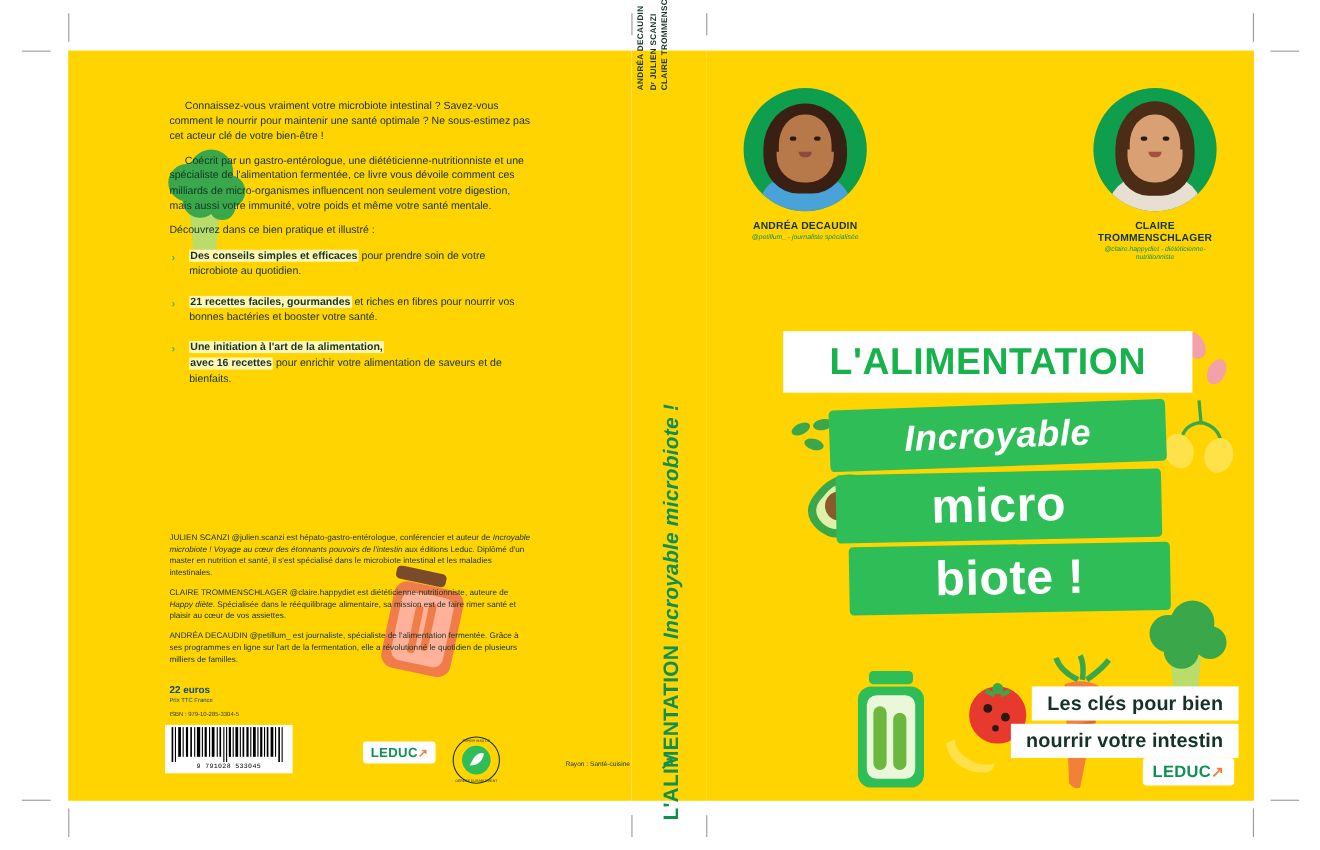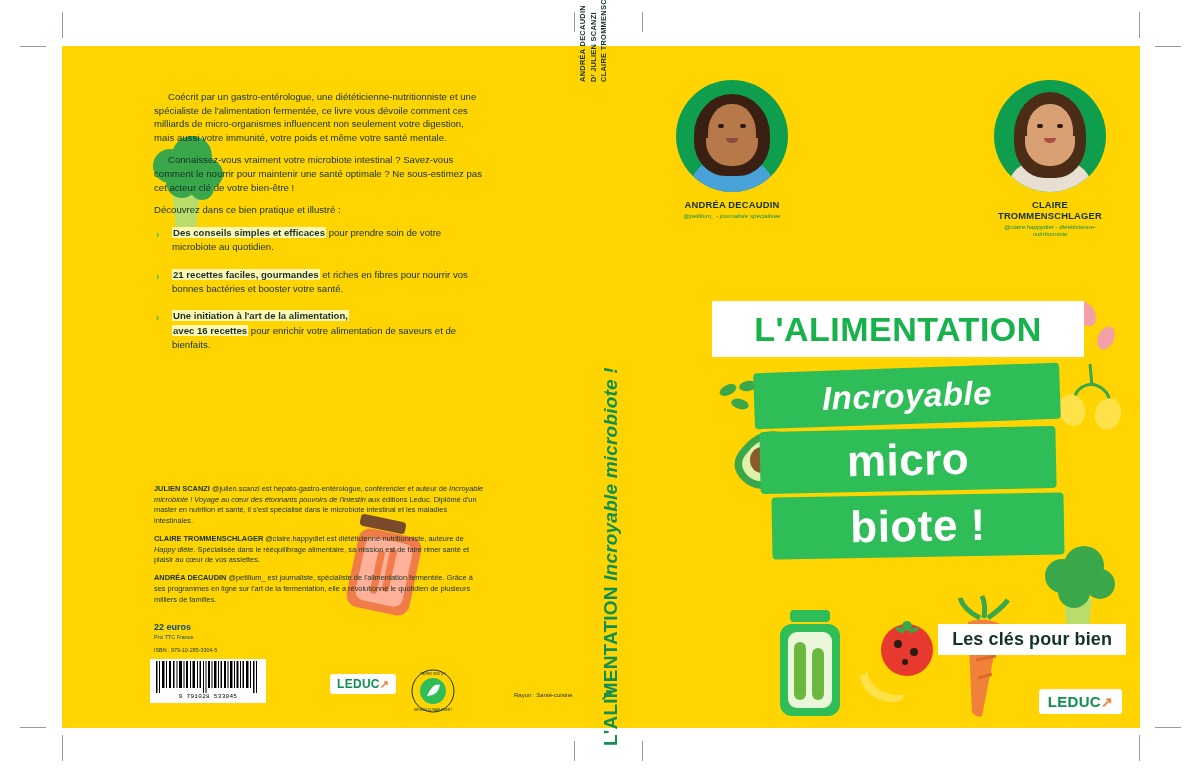--- a/index.html
+++ b/index.html
@@ -28,21 +28,21 @@
   .bullet{position:relative;padding-left:18px;margin-bottom:13px;font-size:9.6px;line-height:1.5;color:#14322a;}
   .bullet .chev{position:absolute;left:2px;top:1px;color:#45b549;font-weight:bold;font-size:10px;}
   .hl{background:#fff6b0;font-weight:bold;color:#14322a;padding:0 1px;}
   .hl2{background:#fff6b0;font-weight:bold;color:#14322a;padding:0 1px;}
 
   .slogan{position:absolute;left:92px;top:378px;width:330px;text-align:center;color:#0f8f52;
           font-style:italic;font-weight:bold;font-size:17px;line-height:1.35;letter-spacing:.2px;}
 
   .bios{position:absolute;left:92px;top:438px;width:330px;color:#14322a;font-size:7.4px;line-height:1.45;}
   .bios p{margin:0 0 7px 0;}
-  .bios b{font-weight:bold;}
+  .bios b{font-weight:normal;}
   .bios i{font-style:italic;}
 
   .price{position:absolute;left:92px;top:576px;color:#0c4a6e;}
   .price .eur{font-size:9px;font-weight:bold;}
   .price .cc{font-size:5.4px;margin-top:2px;}
   .isbn-txt{position:absolute;left:92px;top:601px;font-size:5.4px;color:#14322a;}
 
   
   .barcode{position:absolute;left:88px;top:613px;width:116px;height:44px;background:#ffffff;padding:2px 4px 0 4px;box-sizing:border-box;}
   .bars{height:32px;width:108px;display:block;}
@@ -129,22 +129,22 @@
 
     <svg class="veg" style="left:268px;top:468px;" width="110" height="110" viewBox="0 0 110 110">
       <rect x="30" y="4" width="46" height="12" rx="4" fill="#7a4b2a" transform="rotate(12 53 10)"></rect>
       <rect x="22" y="18" width="64" height="80" rx="12" fill="#f07c4a" transform="rotate(12 54 58)"></rect>
       <rect x="30" y="26" width="48" height="64" rx="9" fill="#ffb199" transform="rotate(12 54 58)"></rect>
       <rect x="44" y="36" width="7" height="44" rx="3" fill="#f07c4a" transform="rotate(12 47 58)"></rect>
       <rect x="56" y="34" width="7" height="44" rx="3" fill="#f07c4a" transform="rotate(12 59 56)"></rect>
     </svg>
 
     <div class="bc-body">
+      <p>Connaissez-vous vraiment votre microbiote intestinal ? Savez-vous comment le nourrir pour maintenir une santé optimale ? Ne sous-estimez pas cet acteur clé de votre bien-être !</p>
       <p>Coécrit par un gastro-entérologue, une diététicienne-nutritionniste et une spécialiste de l'alimentation fermentée, ce livre vous dévoile comment ces milliards de micro-organismes influencent non seulement votre digestion, mais aussi votre immunité, votre poids et même votre santé mentale.</p>
-      <p>Connaissez-vous vraiment votre microbiote intestinal ? Savez-vous comment le nourrir pour maintenir une santé optimale ? Ne sous-estimez pas cet acteur clé de votre bien-être !</p>
       <p class="noind">Découvrez dans ce bien pratique et illustré :</p>
 
       <div class="bullets">
         <div class="bullet">
           <span class="chev">›</span>
           <span class="hl">Des conseils simples et efficaces</span><span> pour prendre soin de votre microbiote au quotidien.</span>
         </div>
         <div class="bullet">
           <span class="chev">›</span>
           <span class="hl">21 recettes faciles, gourmandes</span><span> et riches en fibres pour nourrir vos bonnes bactéries et booster votre santé.</span>
@@ -350,18 +350,21 @@
     <div class="titlebox" id="t3">
       <span>micro</span>
     </div>
     <div class="titlebox" id="t4">
       <span>biote !</span>
     </div>
 
     <div class="subt" id="s1">
       <span>Les clés pour bien</span>
     </div>
+    <div class="subt" id="s2">
+      <span>nourrir votre intestin</span>
+    </div>
 
     <div class="leduc-front">
       <span>LEDUC</span><span class="ar">↗</span>
     </div>
   </div>
 </div>
 
 </body></html>

